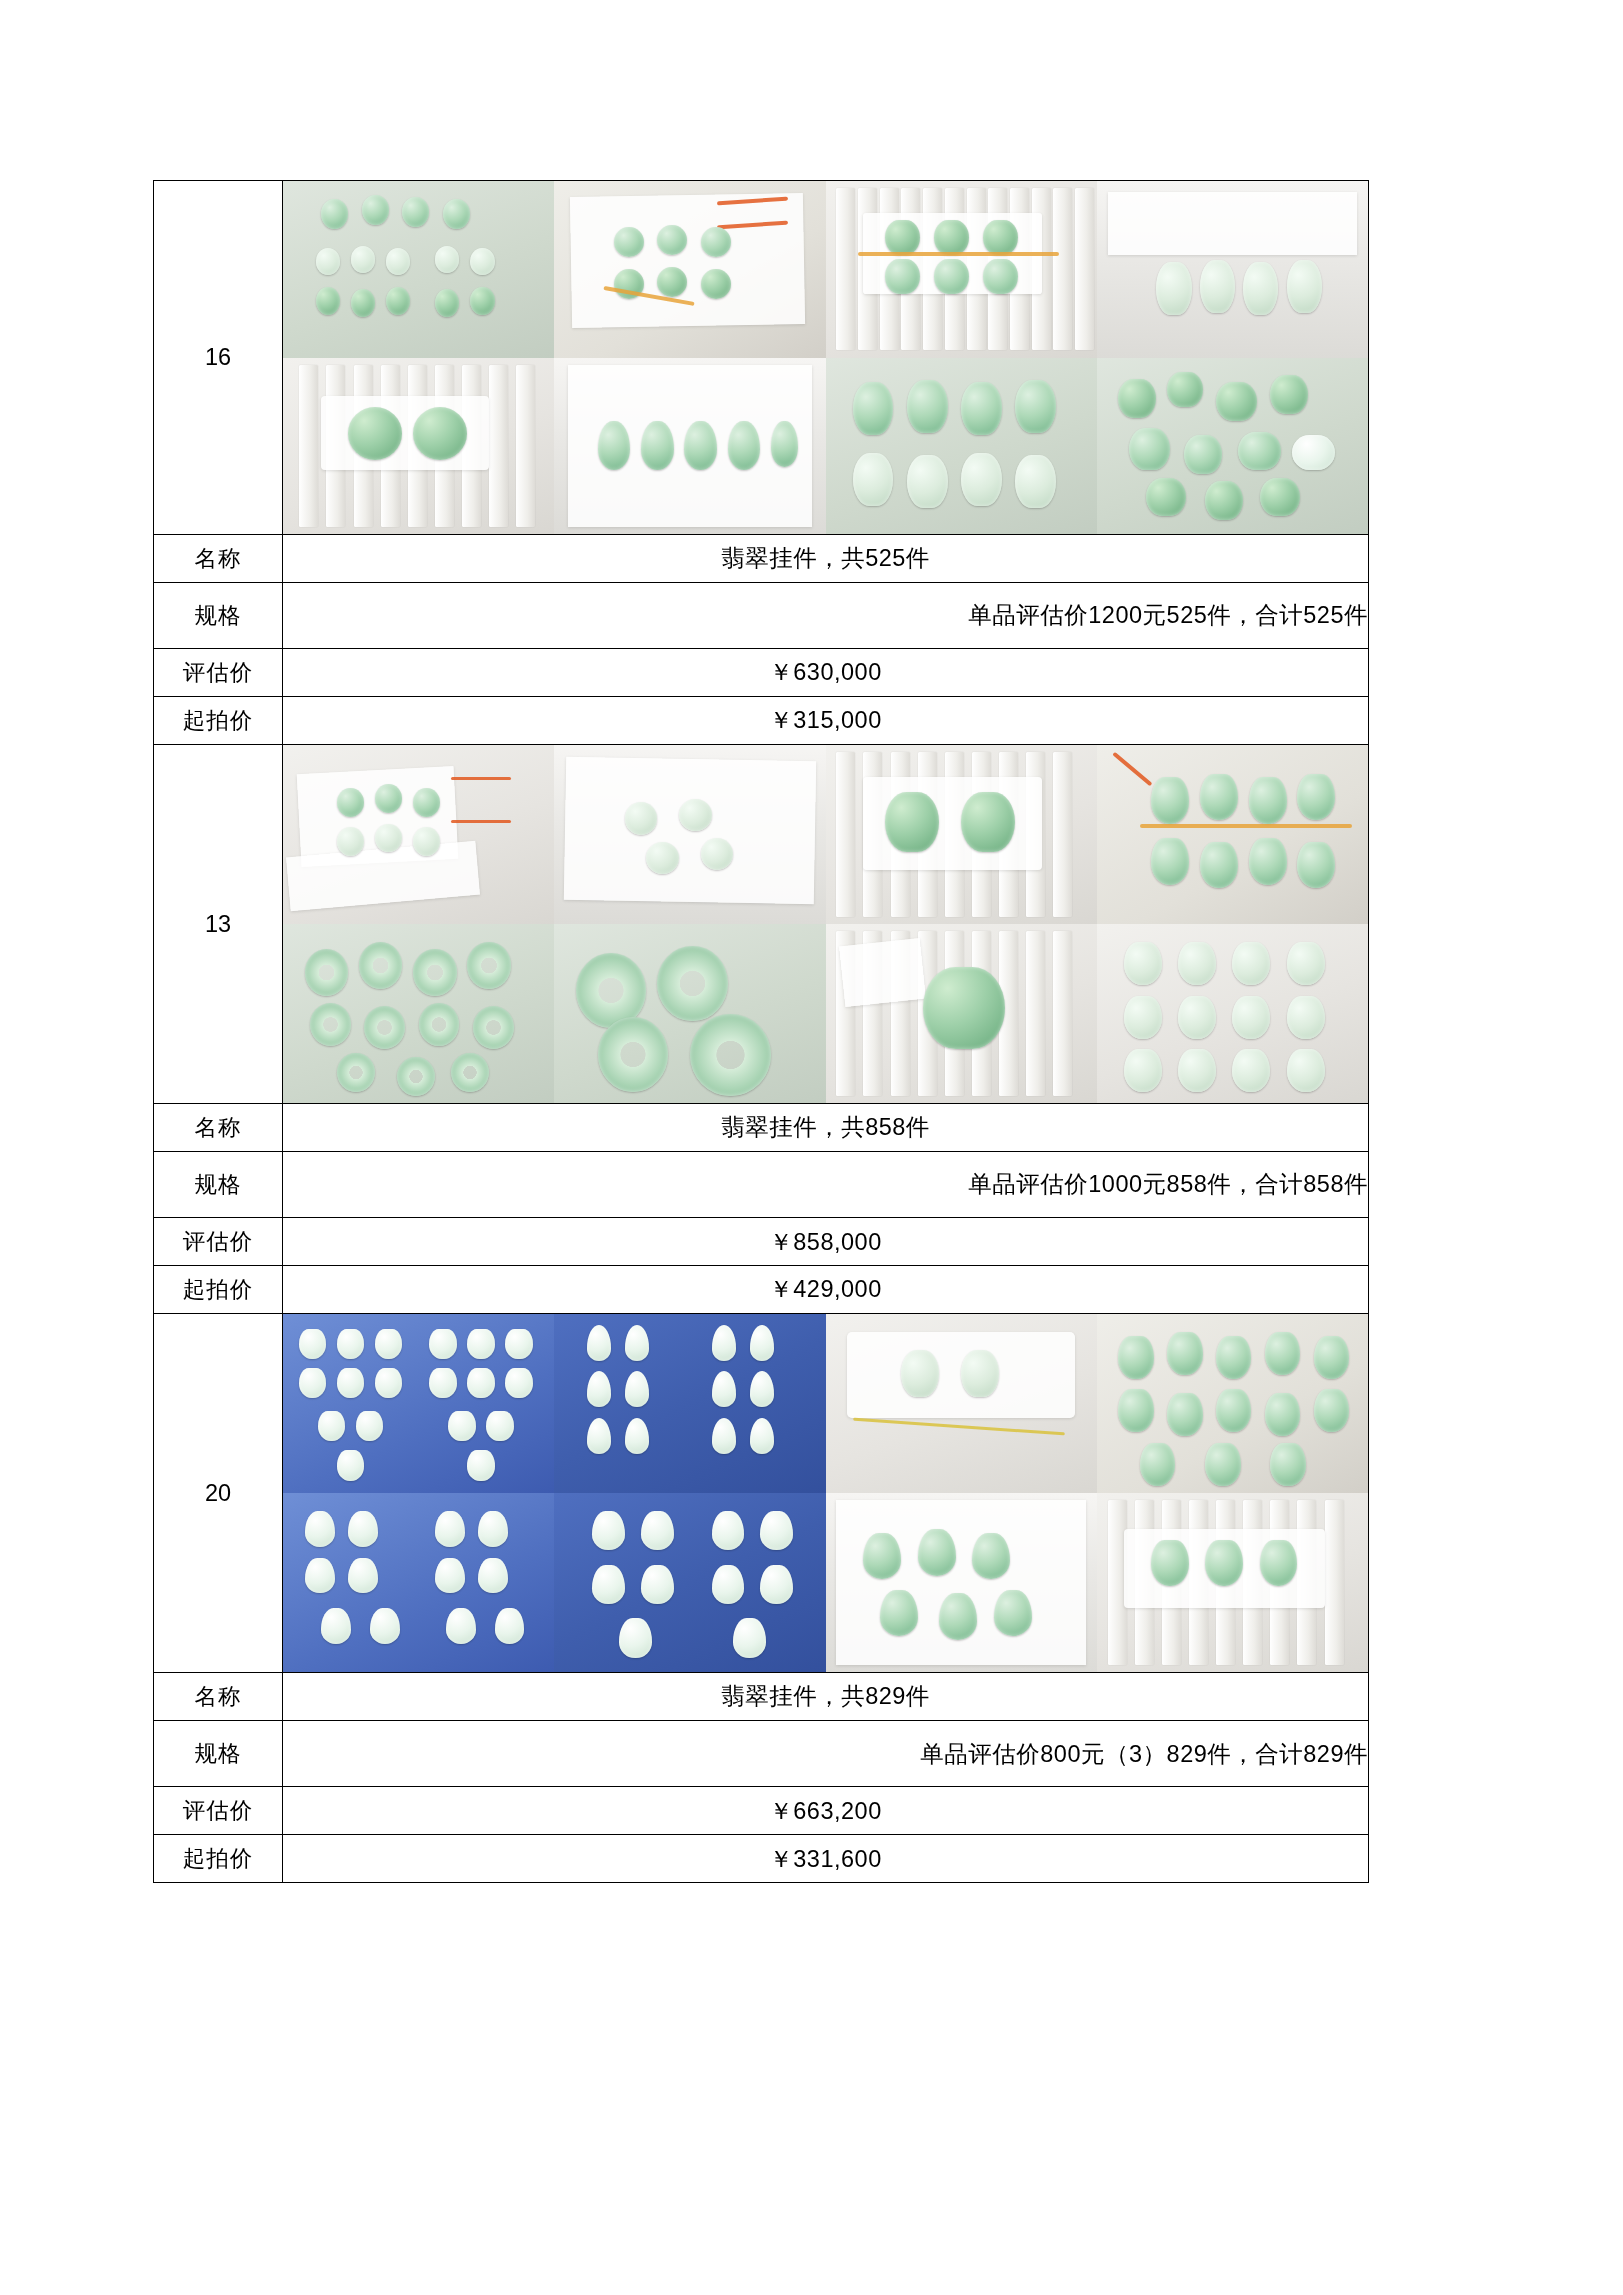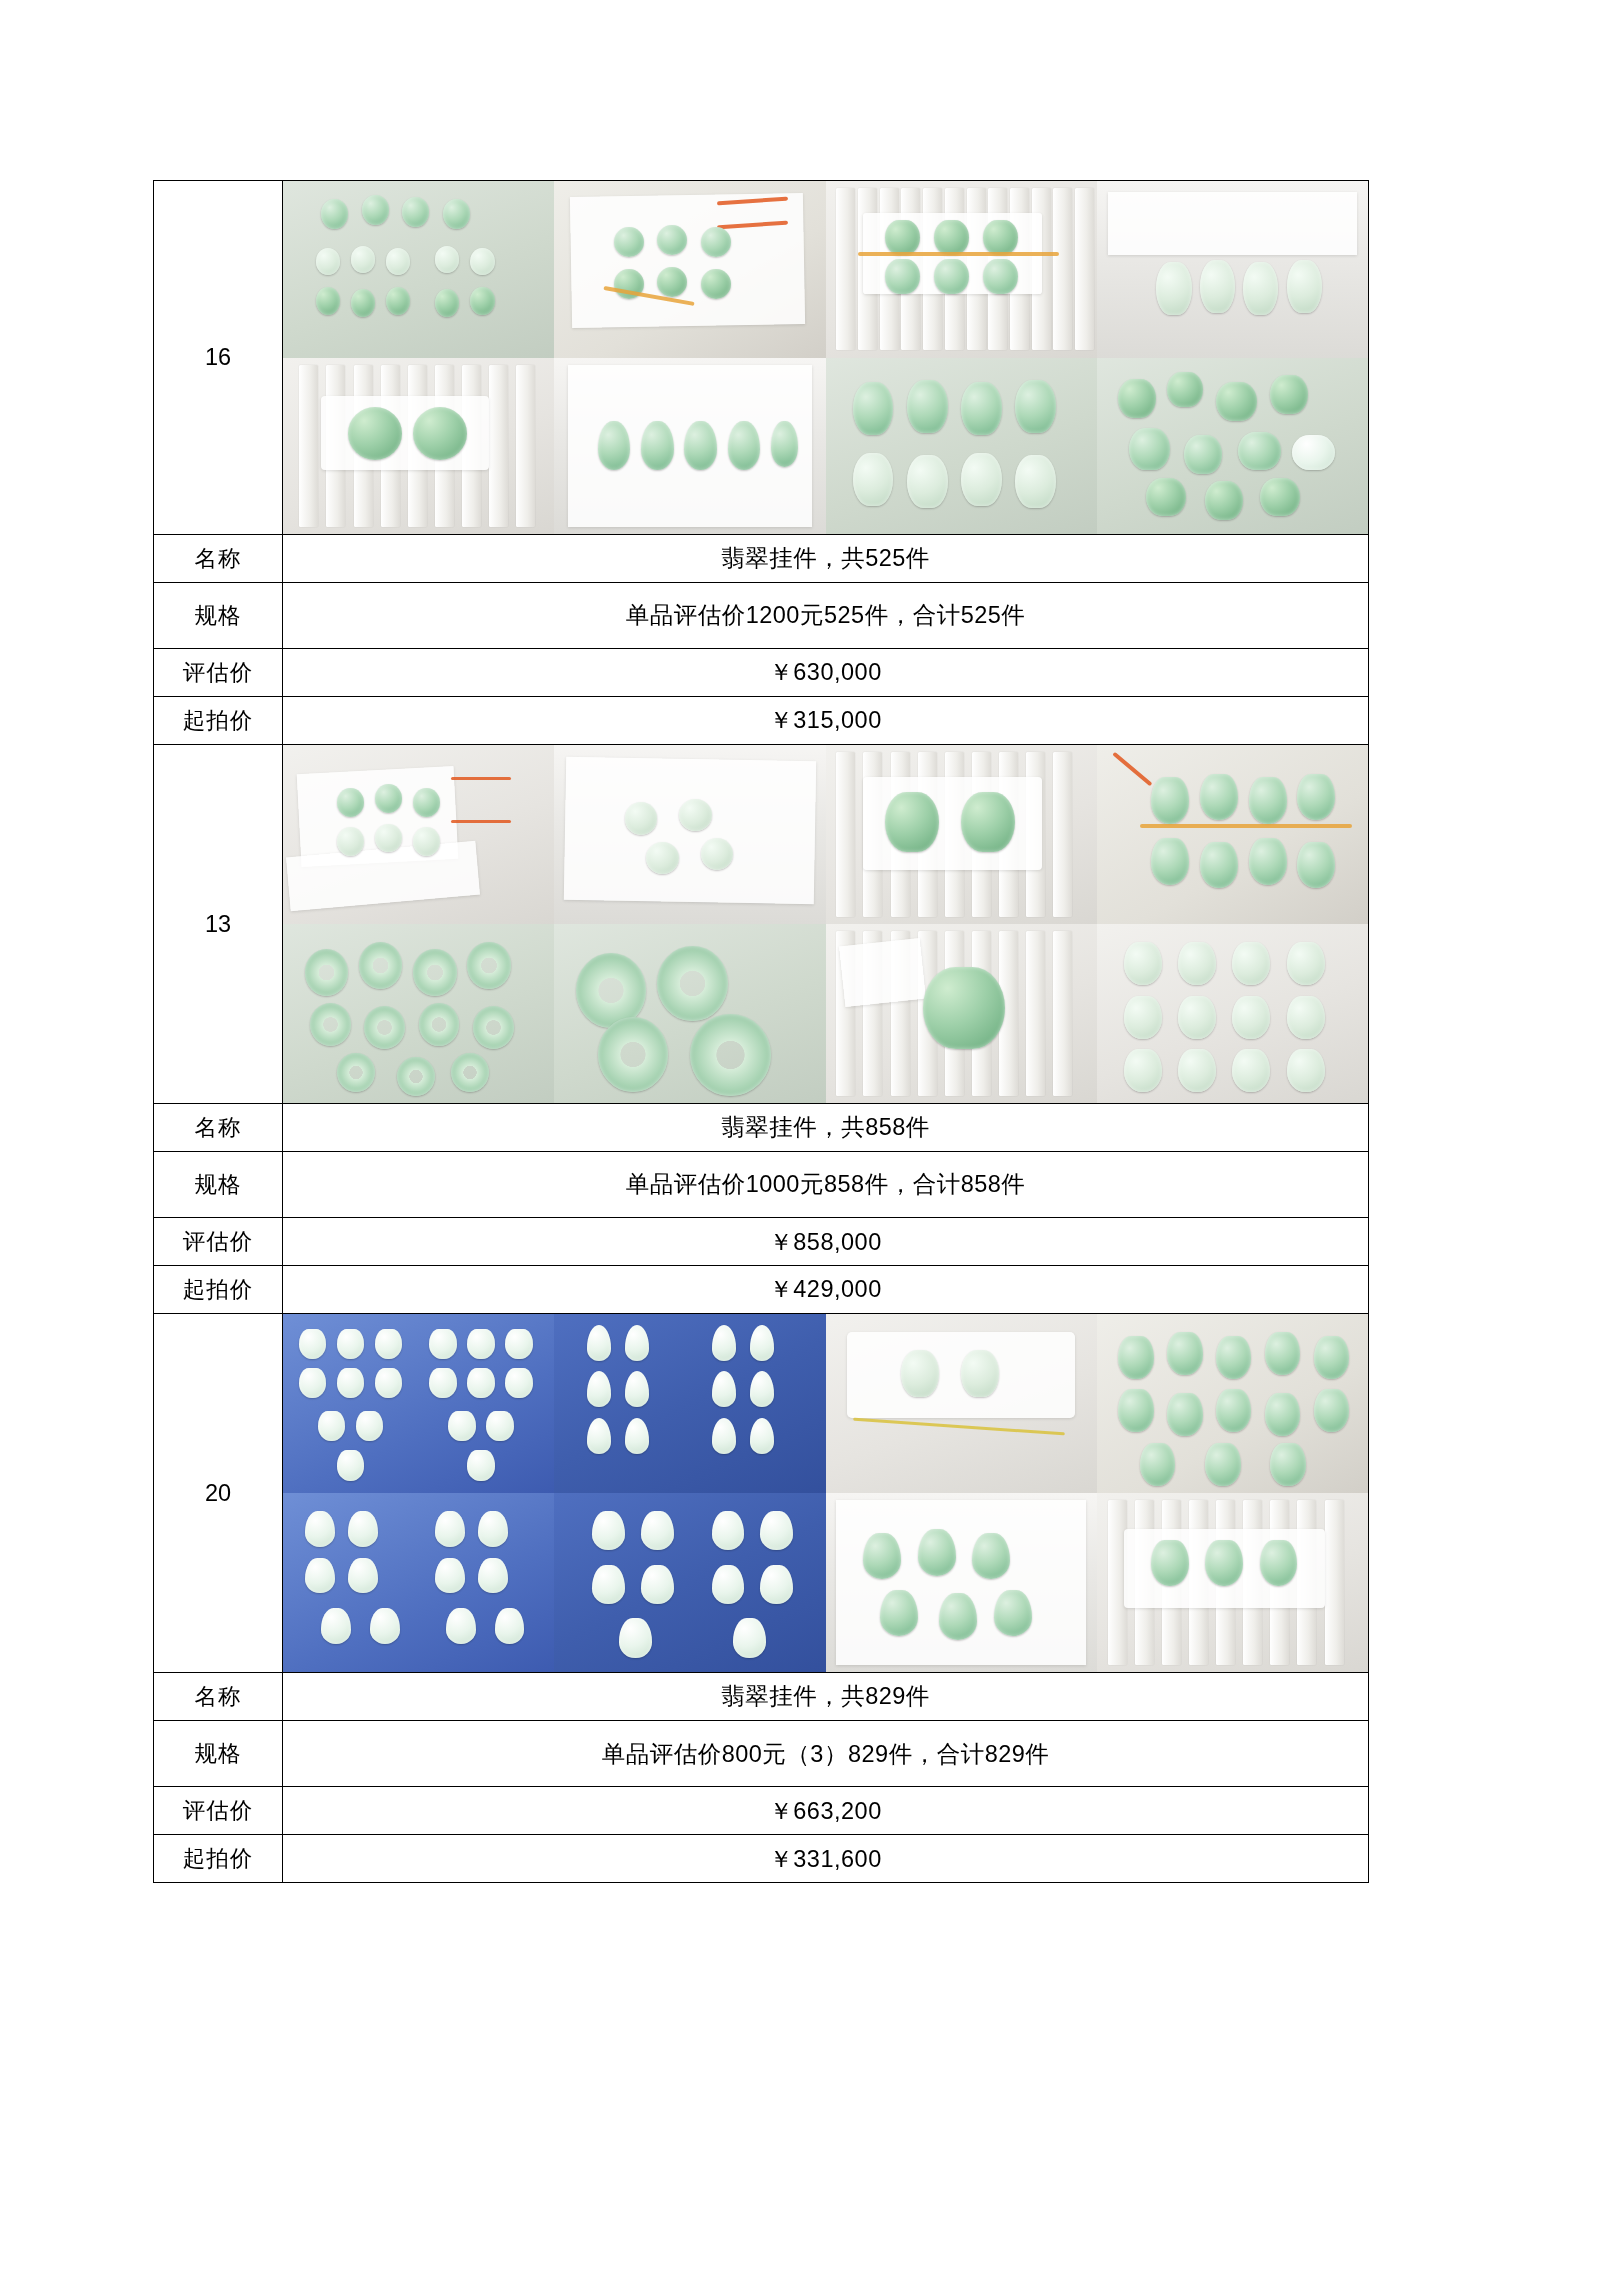--- a/index.html
+++ b/index.html
@@ -44,20 +44,21 @@
     padding: 8.2px 0;
     letter-spacing: 1px;
   }
   td.value-cell {
     font-size: 23.5px;
     padding: 8.2px 0;
     letter-spacing: 0.5px;
   }
   td.value-cell.tall {
     padding: 17.4px 0;
+    text-align: right;
   }
   td.index-cell {
     width: 128px;
     font-size: 23.5px;
   }
   td.gallery-cell {
     padding: 0;
     height: 353px;
   }
   .gallery {

